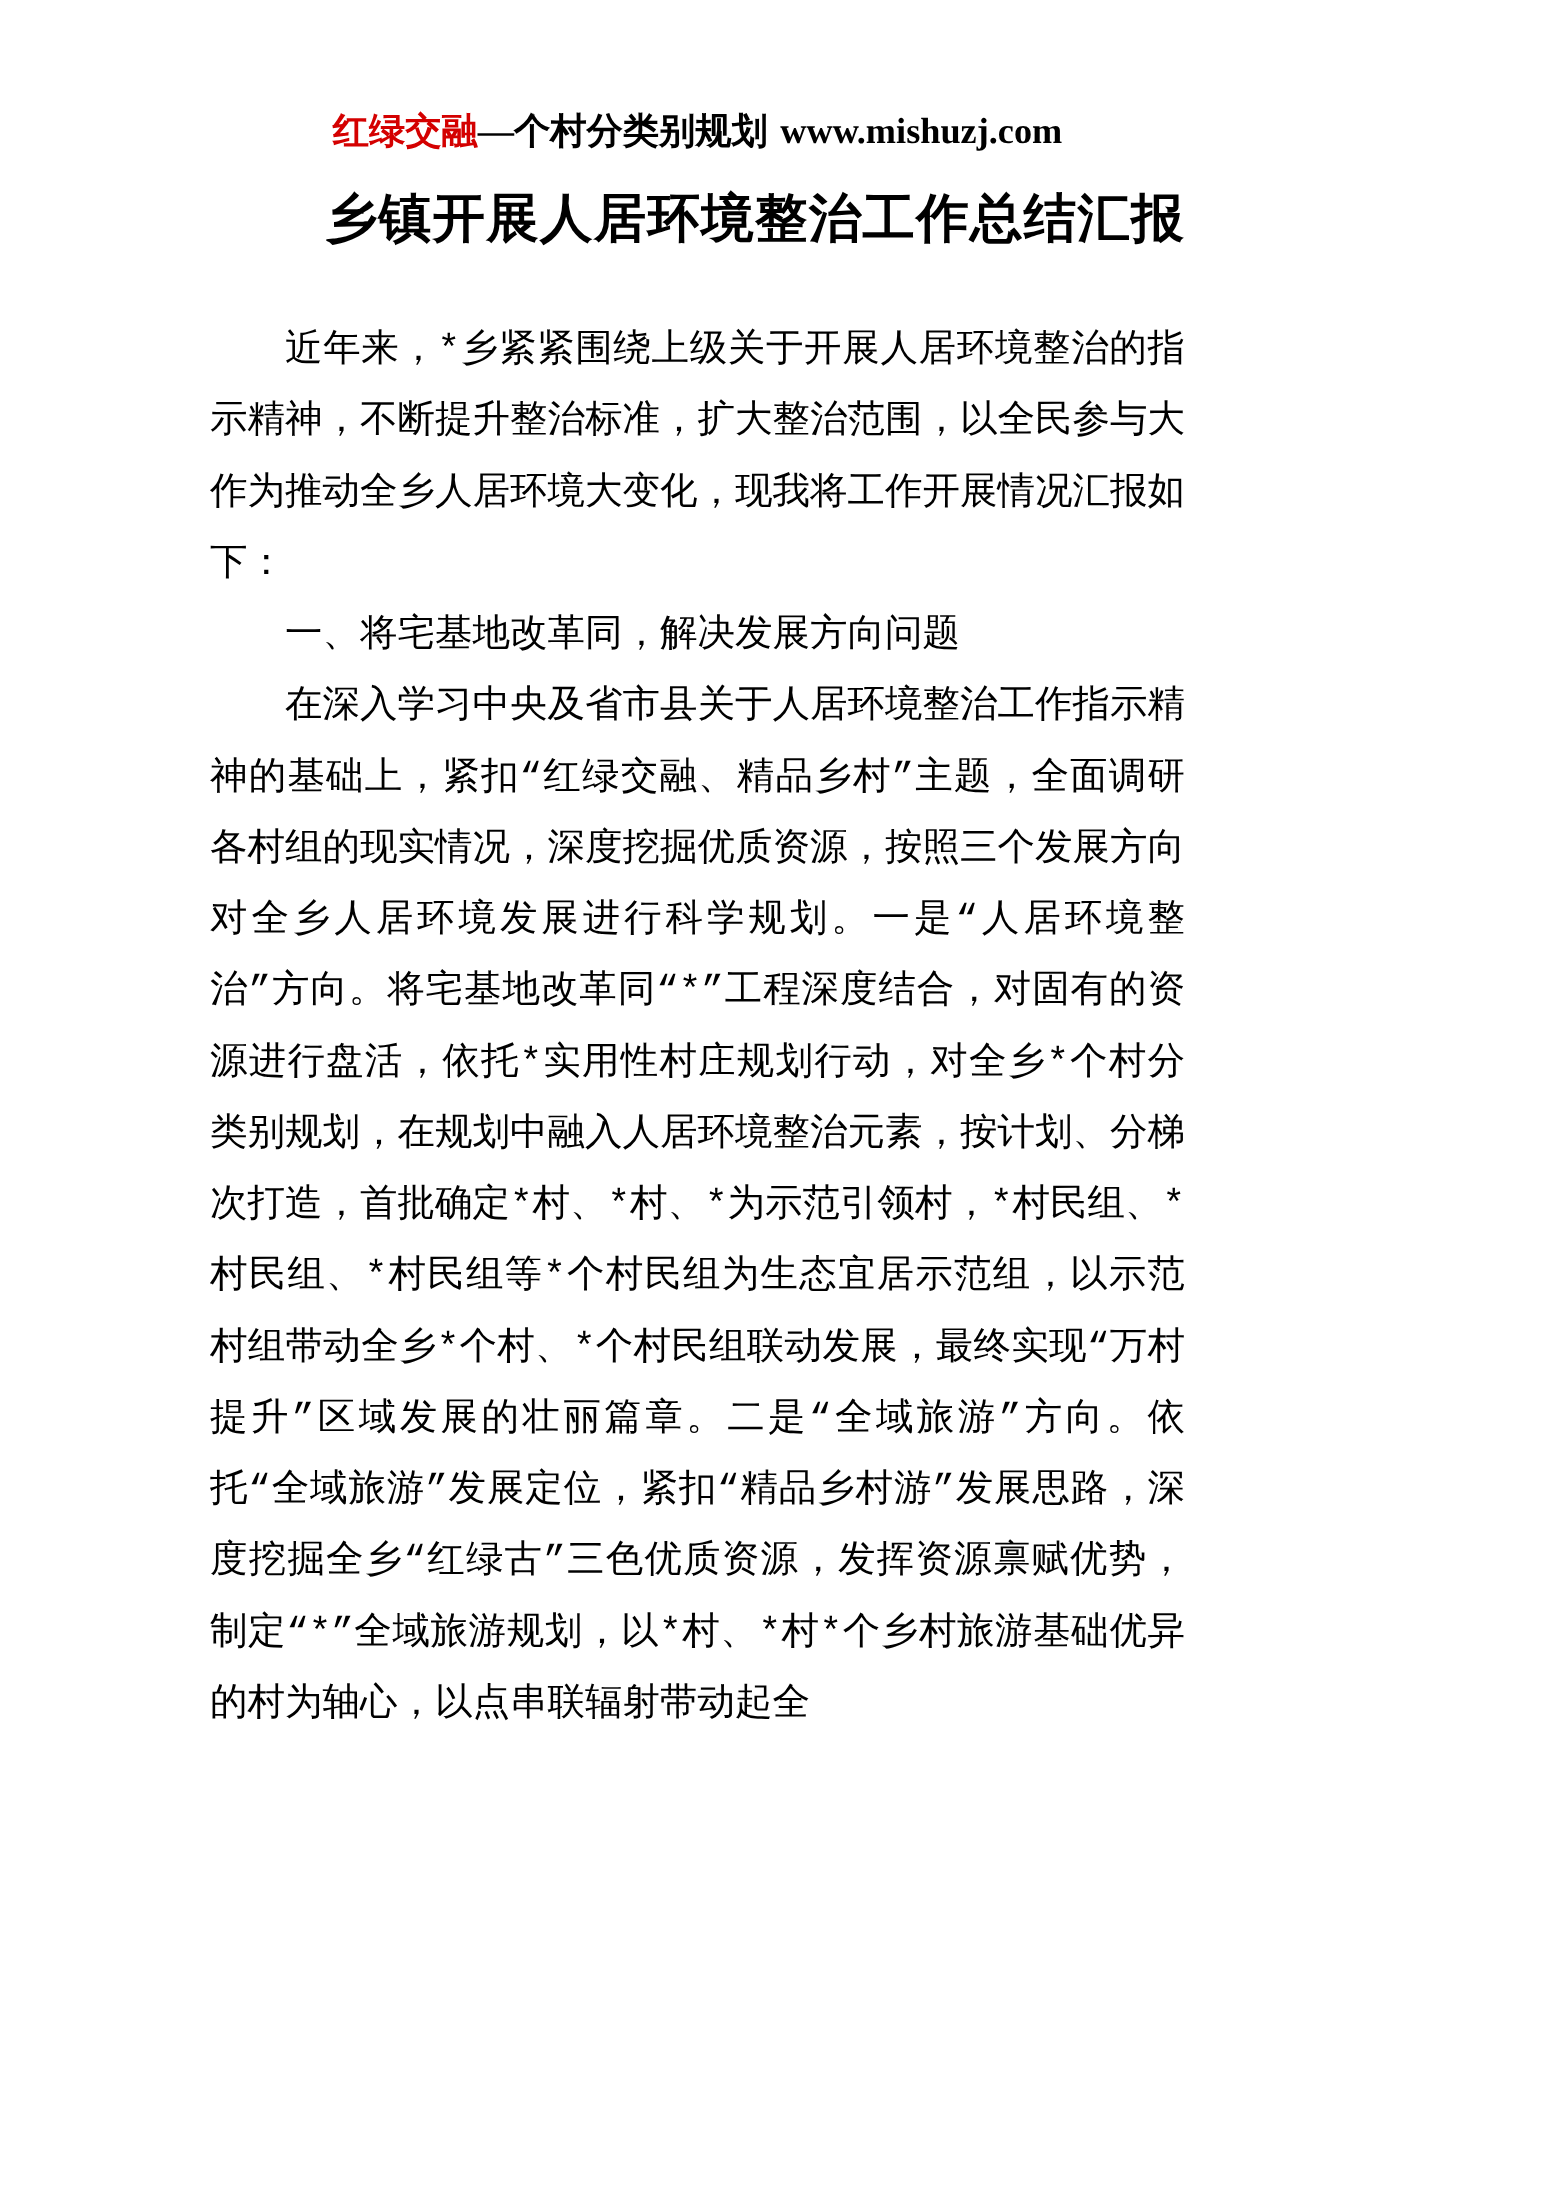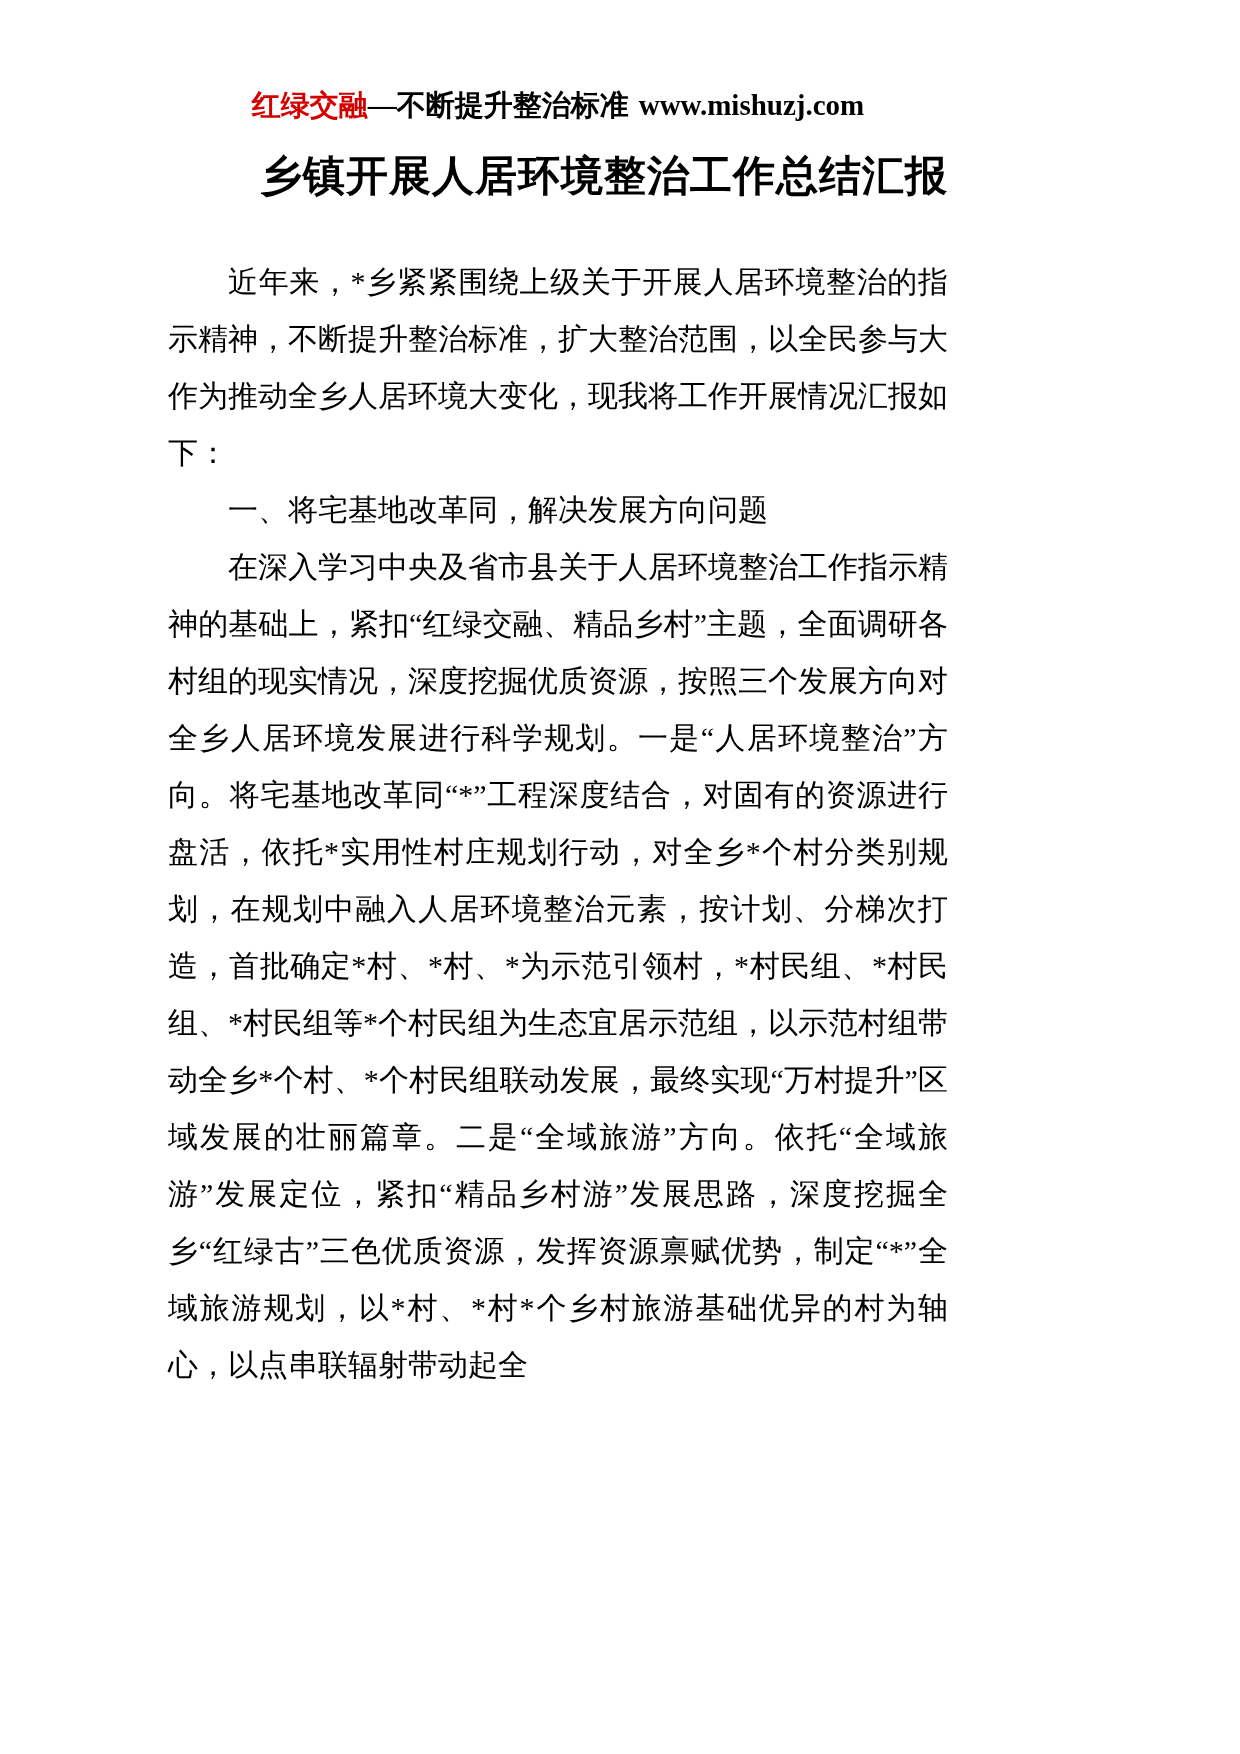--- a/index.html
+++ b/index.html
@@ -53,30 +53,31 @@
   }
   .para {
     margin: 0;
     font-size: 30px;
     line-height: 57px;
     text-align: justify;
     text-justify: inter-ideograph;
     text-indent: 2em;
     color: #000000;
     word-break: break-all;
+    font-family: Liberation Mono, monospace;
   }
 </style>
 </head>
 <body>
 
 <div class="page">
   <div class="content">
 
     <div class="site-header">
-      <span class="brand">红绿交融</span><span class="tagline">—不断提升整治标准</span><span class="url">www.mishuzj.com</span>
+      <span class="brand">红绿交融</span><span class="tagline">—个村分类别规划</span><span class="url">www.mishuzj.com</span>
     </div>
 
     <h1 class="doc-title">乡镇开展人居环境整治工作总结汇报</h1>
 
     <div class="body-text">
       <p class="para">近年来，*乡紧紧围绕上级关于开展人居环境整治的指示精神，不断提升整治标准，扩大整治范围，以全民参与大作为推动全乡人居环境大变化，现我将工作开展情况汇报如下：</p>
       <p class="para">一、将宅基地改革同，解决发展方向问题</p>
       <p class="para">在深入学习中央及省市县关于人居环境整治工作指示精神的基础上，紧扣“红绿交融、精品乡村”主题，全面调研各村组的现实情况，深度挖掘优质资源，按照三个发展方向对全乡人居环境发展进行科学规划。一是“人居环境整治”方向。将宅基地改革同“*”工程深度结合，对固有的资源进行盘活，依托*实用性村庄规划行动，对全乡*个村分类别规划，在规划中融入人居环境整治元素，按计划、分梯次打造，首批确定*村、*村、*为示范引领村，*村民组、*村民组、*村民组等*个村民组为生态宜居示范组，以示范村组带动全乡*个村、*个村民组联动发展，最终实现“万村提升”区域发展的壮丽篇章。二是“全域旅游”方向。依托“全域旅游”发展定位，紧扣“精品乡村游”发展思路，深度挖掘全乡“红绿古”三色优质资源，发挥资源禀赋优势，制定“*”全域旅游规划，以*村、*村*个乡村旅游基础优异的村为轴心，以点串联辐射带动起全</p>
     </div>
 

